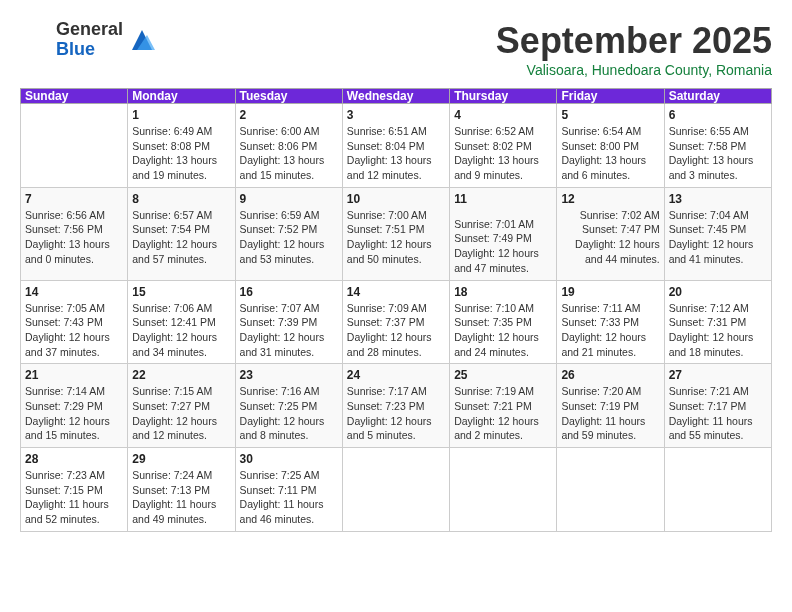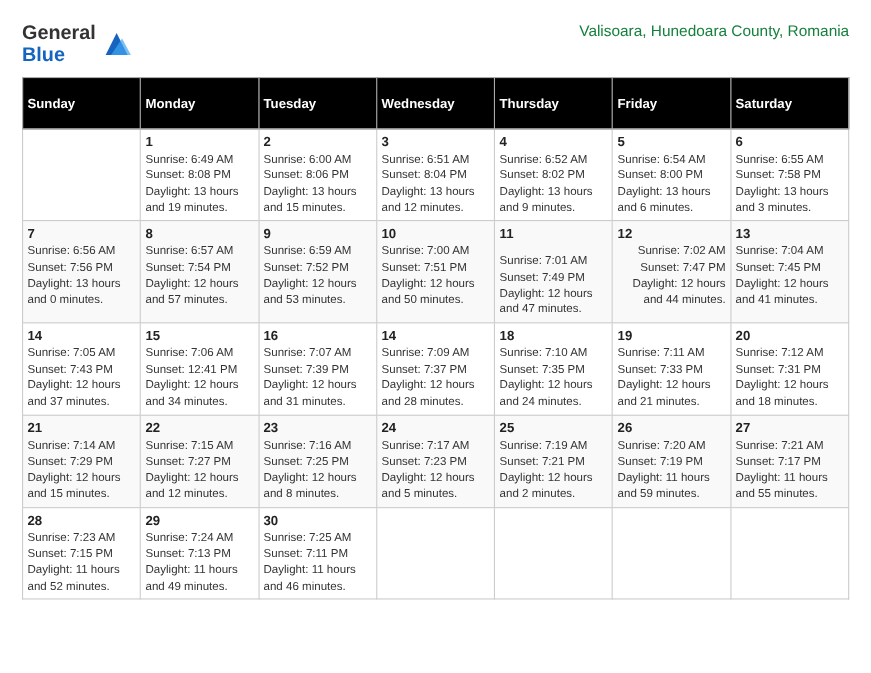--- a/index.html
+++ b/index.html
@@ -8,20 +8,21 @@
       background: #fff;
       width: 792px;
       min-height: 612px;
       padding: 20px;
     }
     .header {
       display: flex;
       justify-content: space-between;
       align-items: flex-start;
       margin-bottom: 10px;
+      margin-left: 36px;
     }
     .logo {
       display: flex;
       align-items: center;
     }
     .logo-text {
       display: flex;
       flex-direction: column;
       line-height: 1.1;
     }
@@ -51,23 +52,23 @@
     .location {
       font-size: 14px;
       color: #15803d;
     }
     table {
       width: 100%;
       border-collapse: collapse;
       font-size: 11px;
     }
     thead tr th {
-      background-color: #000000;
+      background-color: #6d28d9;
       color: #fff;
-      padding: 16px 4px;
+      padding: 0 4px;
       text-align: left;
       font-size: 12px;
       border: 1px solid #aaa;
     }
     tbody tr td {
       vertical-align: top;
       border: 1px solid #ccc;
       padding: 4px;
       width: 14.28%;
       min-height: 80px;
@@ -100,20 +101,21 @@
     <div class="logo-text">
       <span class="logo-general">General</span>
       <span class="logo-blue">Blue</span>
     </div>
     <svg class="logo-icon" viewBox="0 0 30 30">
       <polygon points="5,25 15,5 25,25" fill="#1565c0"></polygon>
       <polygon points="10,25 20,10 28,25" fill="#42a5f5" opacity="0.7"></polygon>
     </svg>
   </div>
   <div class="title-block">
+    <div class="month-title">September 2025</div>
     <div class="location">Valisoara, Hunedoara County, Romania</div>
   </div>
 </div>
 
 <table>
   <thead>
     <tr>
     <th>Sunday</th>
         <th>Monday</th>
         <th>Tuesday</th>

